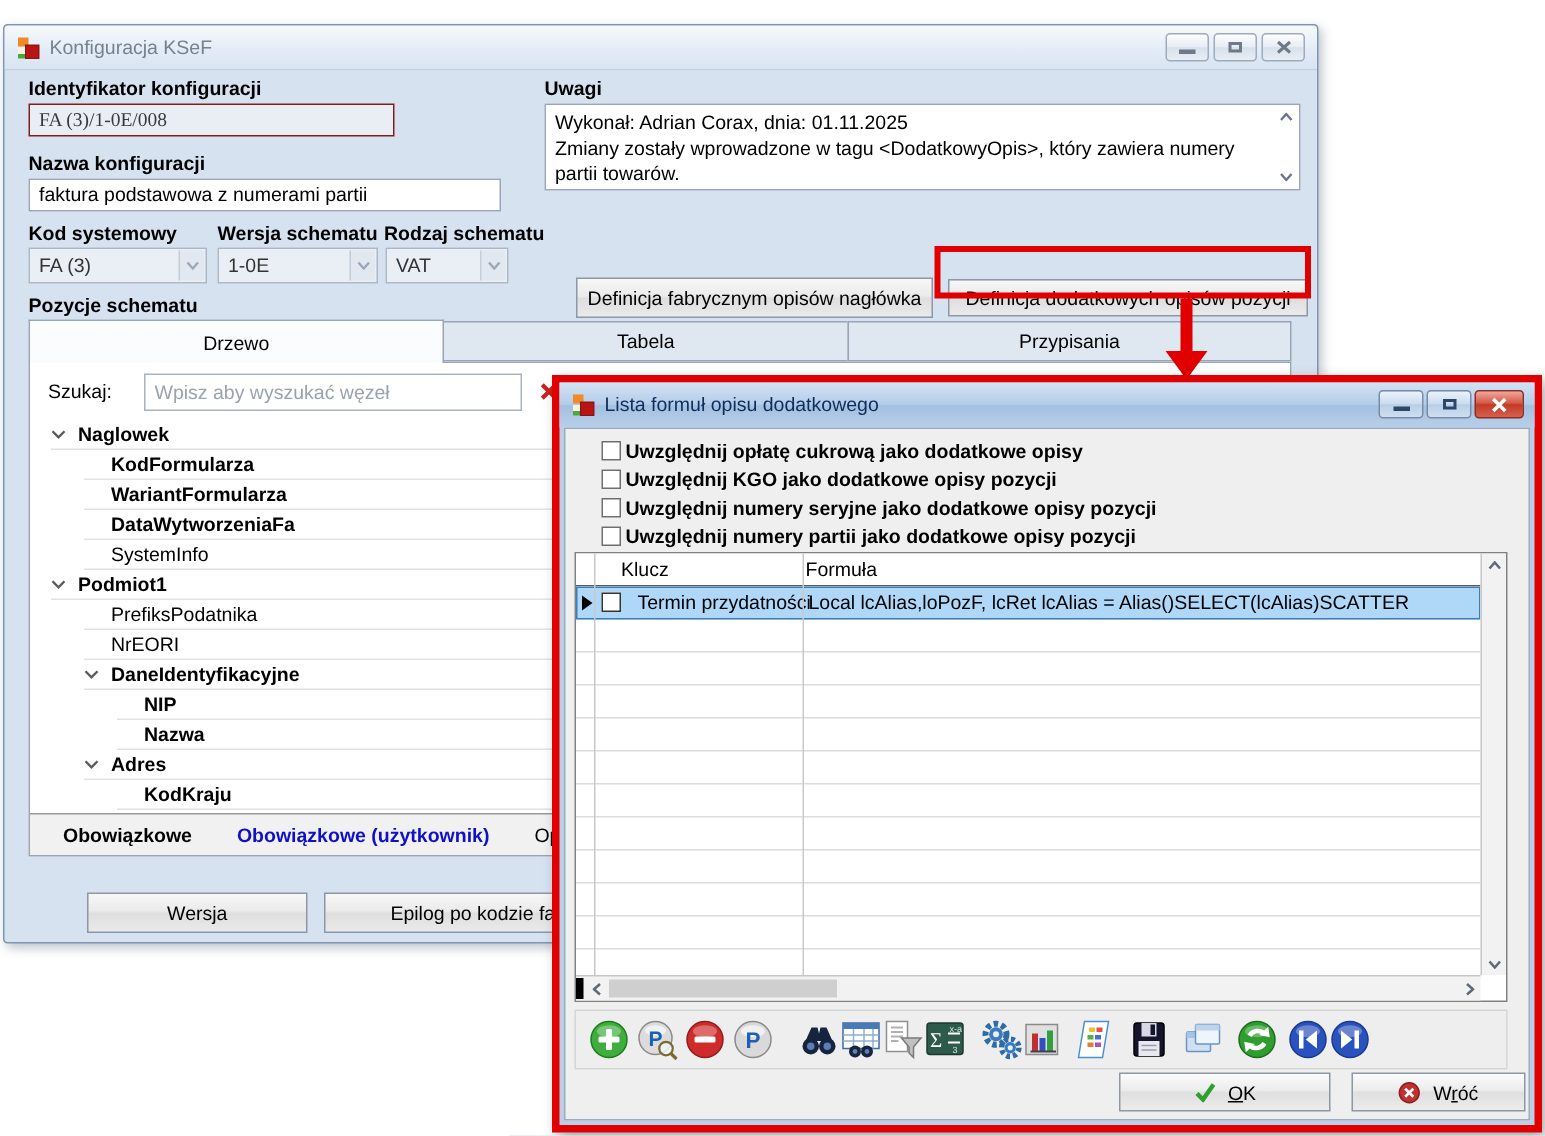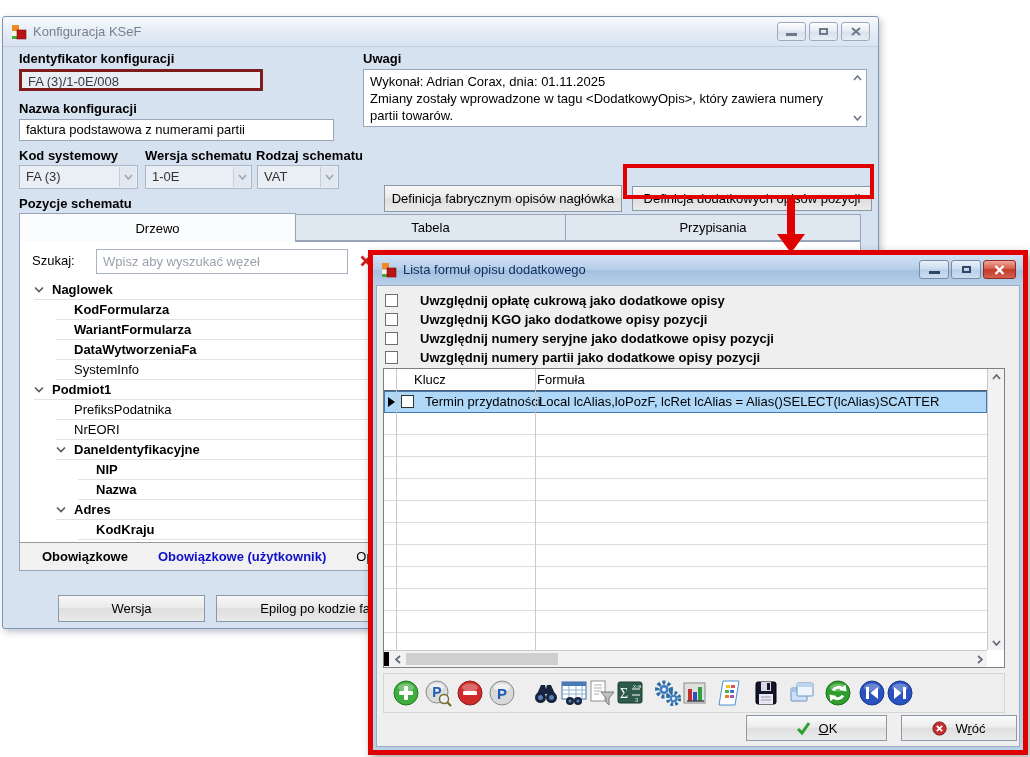--- a/index.html
+++ b/index.html
@@ -23,21 +23,21 @@
     background:linear-gradient(#fcfdfe,#e7edf4 48%,#d8e0ea 52%,#e8eef5);
     display:flex; align-items:center; justify-content:center; }
   #mw-min{ right:72px; } #mw-max{ right:40px; } #mw-close{ right:8px; }
   .glyph-min { width:11px; height:3px; background:#6e7a8a; margin-top:6px; }
   .glyph-max { width:10px; height:8px; border:2px solid #6e7a8a; }
   .glyph-max.sm { width:9px; height:7px; }
 
   .lbl { position:absolute; font-weight:bold; }
   #lbl-id { left:16px; top:34px; }
   #fld-id { left:16px; top:52px; width:244px; height:22px; background:#e9eef5;
-    border:3px solid #7f1d1d; line-height:20px; padding:0 6px; color:#3a3a3a; }
+    border:1px solid #7f1d1d; line-height:20px; padding:0 6px; color:#3a3a3a;font-family:Liberation Serif, serif; }
   #lbl-uwagi { left:360px; top:34px; }
   #notes-box { left:360px; top:52px; width:504px; height:58px; background:#fff; border:1px solid #9aa6ba; }
   #notes-text { left:6px; top:3px; right:22px; bottom:2px; line-height:17px; white-space:pre-wrap; overflow:hidden; }
   .mini-arrow { position:absolute; right:2px; width:14px; height:12px; display:flex; align-items:center; justify-content:center; }
   #lbl-name { left:16px; top:84px; }
   #fld-name { left:16px; top:102px; width:315px; height:22px; background:#fff;
     border:1px solid #9aa6ba; line-height:20px; padding:0 6px; }
   #lbl-sys { left:16px; top:131px; } #lbl-ver { left:142px; top:131px; } #lbl-rodz { left:253px; top:131px; }
   .dd { position:absolute; top:148px; height:24px; background:#eaeef5; border:1px solid #abb6c6; }
   #dd-sys { left:16px; width:119px; } #dd-ver { left:142px; width:107px; } #dd-rodz { left:254px; width:82px; }
@@ -90,21 +90,21 @@
     background:linear-gradient(#eaf2fb,#cbdcef 48%,#b9cfe6 52%,#cddef1);
     display:flex; align-items:center; justify-content:center; }
   #dlg-min{ right:74px; } #dlg-max{ right:42px; }
   #dlg-close { right:7px; top:5px; width:33px; height:19px; border:1px solid #8f2b20; border-radius:3px;
     background:linear-gradient(#f0a89e,#d65a48 45%,#c43a28 52%,#d4604e);
     display:flex; align-items:center; justify-content:center; }
   .glyph-min2 { width:11px; height:3px; background:#2e4668; margin-top:6px; }
   .glyph-max2 { width:9px; height:7px; border:2px solid #2e4668; }
   #dlg-client { left:3px; top:30px; width:644px; height:462px; background:#efefef; border:1px solid #9cabbf; }
 
-  .chk-row { position:absolute; left:8px; height:16px; display:flex; align-items:center; gap:22px;text-align:right; }
+  .chk-row { position:absolute; left:24px; height:16px; display:flex; align-items:center; gap:3px;text-align:right; }
   .cb-box { width:13px; height:13px; background:#fff; border:1px solid #6e6e6e; flex:none; }
   .chk-label { font-weight:bold; white-space:nowrap; }
 
   #grid { left:6px; top:82px; width:622px; height:300px; border:1px solid #808080; background:#fff; }
   #grid-header { left:0; top:0; right:17px; height:22px; background:#fff; border-bottom:1px solid #5a5a5a;text-decoration:underline; }
   #grid-header .h1 { position:absolute; left:30px; line-height:21px; }
   #grid-header .h2 { position:absolute; left:153px; line-height:21px; }
   .vline { position:absolute; width:1px; top:0; bottom:17px; background:#c9c9c9; z-index:1; }
   #grid-rows { left:0; top:22px; right:17px; bottom:17px; overflow:hidden; }
   .grid-row { height:22px; border-bottom:1px solid #dcdcdc; position:relative; }

